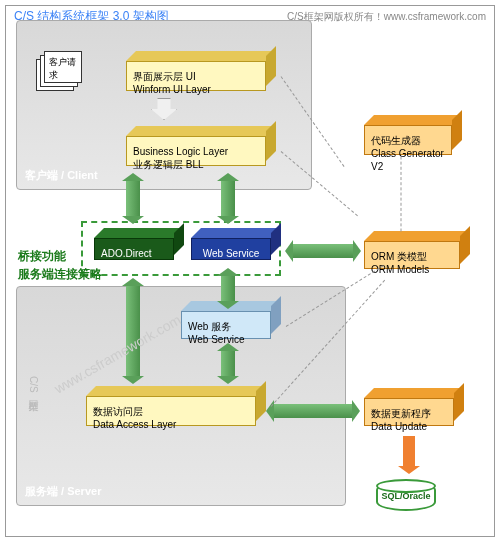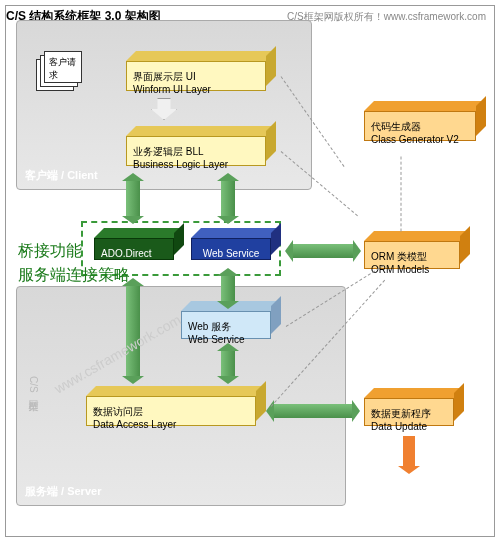--- a/index.html
+++ b/index.html
@@ -1,18 +1,18 @@
 <!DOCTYPE html>
 <html><head>
 <meta charset="utf-8">
 <style>
 *{box-sizing:border-box;margin:0;padding:0}
 body{width:500px;height:542px;background:#fff;font-family:Arial,sans-serif;font-size:10px;position:relative;overflow:hidden}
 .frame{position:absolute;left:5px;top:5px;width:490px;height:532px;border:1px solid #999}
-.title{position:absolute;left:0;top:2px;font-size:12px;font-weight:bold;color:#000000}
+.title{position:absolute;left:8px;top:2px;font-size:12px;font-weight:normal;color:#3b82f6}
 .copyright{position:absolute;right:8px;top:4px;font-size:10px;color:#888}
 .panel{position:absolute;background:linear-gradient(to bottom,#d8d8d8,#e8e8e8);border:1px solid #aaa;border-radius:4px}
 .panel-client{left:10px;top:14px;width:296px;height:170px}
 .panel-server{left:10px;top:280px;width:330px;height:220px}
 .panel-label{position:absolute;left:8px;bottom:6px;color:#fff;font-weight:bold;font-size:11px}
 .box3d{position:absolute}
 .box3d .top{position:absolute;left:0;top:0;width:100%;height:10px;transform:skewX(-45deg);transform-origin:bottom left}
 .box3d .side{position:absolute;right:-10px;top:5px;width:10px;height:100%;transform:skewY(-45deg);transform-origin:top left}
 .box3d .front{position:absolute;left:0;top:10px;width:100%;height:100%;padding:8px 6px;line-height:1.3}
 .yellow .top{background:#e6c858}
@@ -30,21 +30,21 @@
 .lightblue .top{background:#a8c8e0}
 .lightblue .side{background:#80a0c0}
 .lightblue .front{background:#d0e8f8;border:1px solid #6890b0}
 .docs{position:absolute;left:30px;top:45px;width:50px;height:40px}
 .doc{position:absolute;width:38px;height:32px;background:#fff;border:1px solid #333}
 .docs .d1{left:0;top:8px}
 .docs .d2{left:4px;top:4px}
 .docs .d3{left:8px;top:0;padding:4px;font-size:9px}
 .dashbox{position:absolute;border:2px dashed #3a9a3a}
 .bridge-box{left:75px;top:215px;width:200px;height:55px}
-.bridge-label{position:absolute;left:12px;top:233px;color:#1a7a1a;font-weight:normal;font-size:16px;line-height:1.5}
+.bridge-label{position:absolute;left:12px;top:241px;color:#1a7a1a;font-weight:bold;font-size:12px;line-height:1.5}
 .arrow{position:absolute}
 .arrow-down-big{width:26px;height:22px;background:#f0f0f0;border:1px solid #999;clip-path:polygon(25% 0,75% 0,75% 50%,100% 50%,50% 100%,0 50%,25% 50%)}
 .arrow-bi-v{width:14px;background:linear-gradient(to right,#7ac07a,#4a904a)}
 .arrow-bi-v::before,.arrow-bi-v::after{content:'';position:absolute;left:-4px;border-left:11px solid transparent;border-right:11px solid transparent}
 .arrow-bi-v::before{top:-8px;border-bottom:8px solid #5aa05a}
 .arrow-bi-v::after{bottom:-8px;border-top:8px solid #5aa05a}
 .arrow-bi-h{height:14px;background:linear-gradient(to bottom,#7ac07a,#4a904a)}
 .arrow-bi-h::before,.arrow-bi-h::after{content:'';position:absolute;top:-4px;border-top:11px solid transparent;border-bottom:11px solid transparent}
 .arrow-bi-h::before{left:-8px;border-right:8px solid #5aa05a}
 .arrow-bi-h::after{right:-8px;border-left:8px solid #5aa05a}
@@ -85,26 +85,26 @@
       <div>Winform UI Layer</div>
     </div>
   </div>
 
   <div class="arrow arrow-down-big" style="left:145px;top:92px"></div>
 
   <div class="box3d yellow" style="left:120px;top:120px;width:140px;height:30px">
     <div class="top"></div>
       <div class="side"></div>
     <div class="front">
+      <div>Business Logic Layer</div>
       <div>业务逻辑层  BLL</div>
-      <div>Business Logic Layer</div>
     </div>
   </div>
 
-  <div class="box3d orange" style="left:358px;top:95px;width:112px;height:30px">
+  <div class="box3d orange" style="left:358px;top:109px;width:88px;height:30px">
     <div class="top"></div>
       <div class="side"></div>
     <div class="front">
       <div>代码生成器</div>
       <div>Class Generator V2</div>
     </div>
   </div>
 
   <div class="dashbox bridge-box"></div>
   <div class="bridge-label">
@@ -153,20 +153,23 @@
 
   <div class="box3d orange" style="left:358px;top:382px;width:90px;height:28px">
     <div class="top"></div>
       <div class="side"></div>
     <div class="front">
       <div>数据更新程序</div>
       <div>Data Update</div>
     </div>
   </div>
 
+  <div class="cylinder" style="left:370px;top:475px">
+    <span>SQL/Oracle</span>
+  </div>
 
   <div class="arrow arrow-bi-v" style="left:120px;top:175px;height:35px"></div>
   <div class="arrow arrow-bi-v" style="left:215px;top:175px;height:35px"></div>
   <div class="arrow arrow-bi-v" style="left:120px;top:280px;height:90px"></div>
   <div class="arrow arrow-bi-v" style="left:215px;top:270px;height:25px"></div>
   <div class="arrow arrow-bi-v" style="left:215px;top:345px;height:25px"></div>
 
   <div class="arrow arrow-bi-h" style="left:287px;top:238px;width:60px"></div>
   <div class="arrow arrow-bi-h" style="left:268px;top:398px;width:78px"></div>
 

